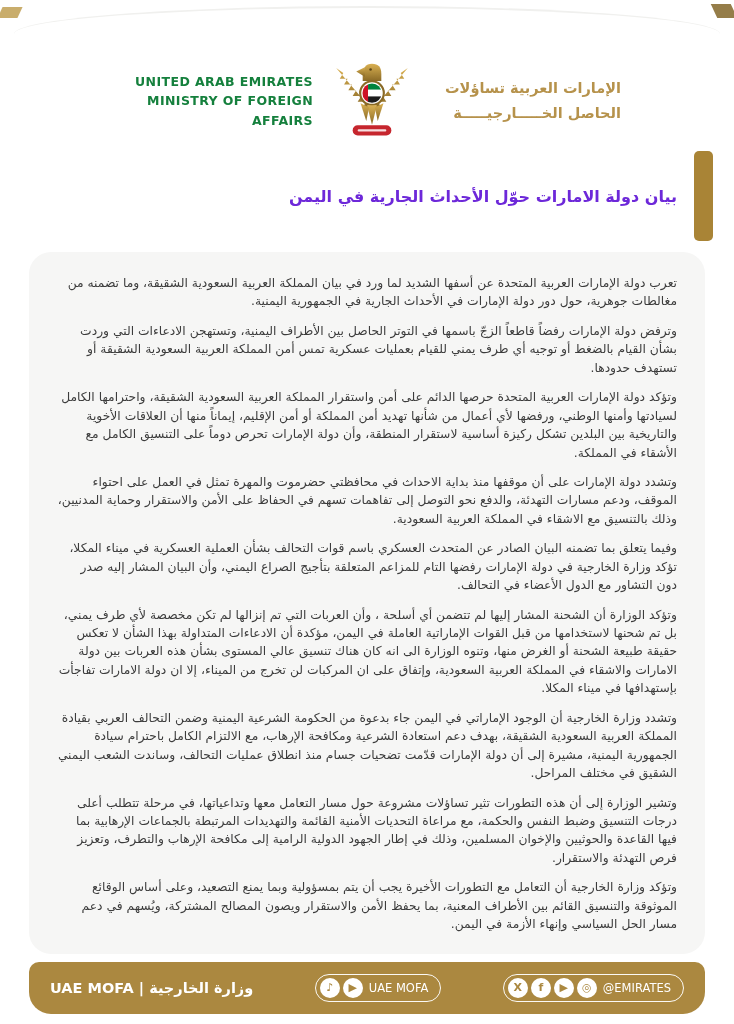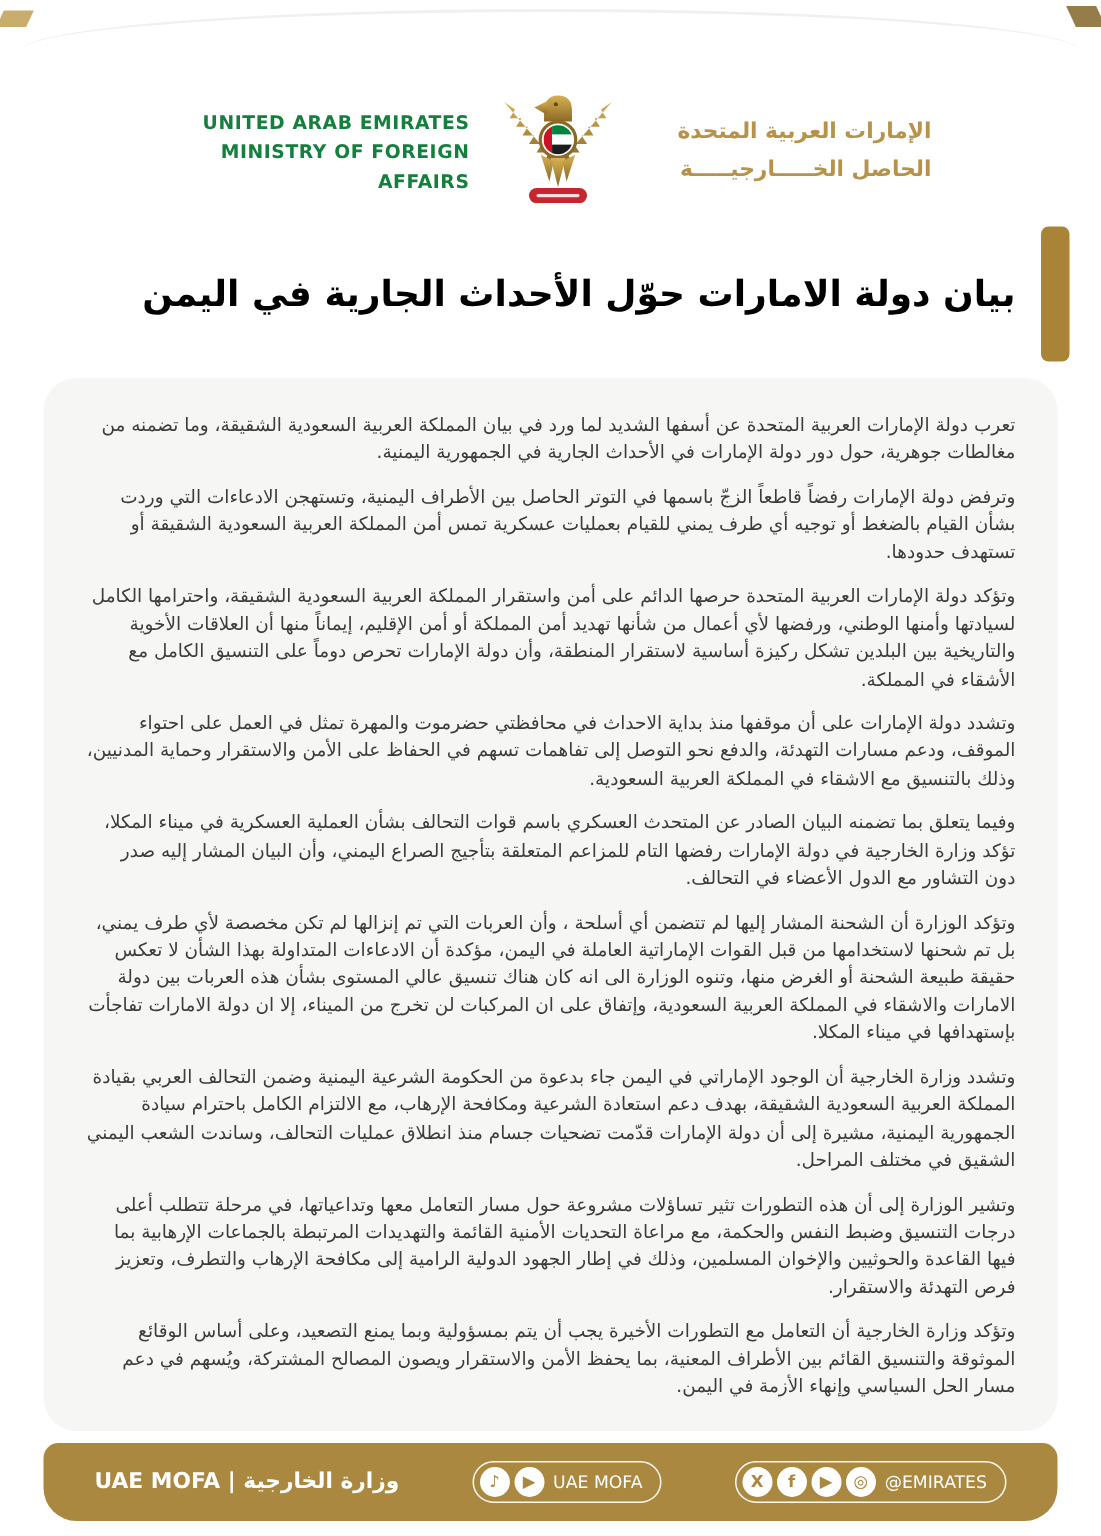--- a/index.html
+++ b/index.html
@@ -30,22 +30,22 @@
     direction:rtl;text-align:right;color:#b6924b;font-weight:bold;
     font-size:14.5px;line-height:1.7;width:190px;
   }
 
   
   .banner{
     margin:6px 0 10px 0;display:flex;flex-direction:row;align-items:center;
     height:92px;padding-left:60px;
   }
   .banner-title{
-    flex:1;direction:rtl;text-align:right;color:#000000;font-weight:bold;
-    font-size:24px;padding-left:8px;padding-right:14px;
+    flex:1;direction:rtl;text-align:right;color:#6d28d9;font-weight:bold;
+    font-size:16px;padding-left:8px;padding-right:14px;
   }
   .banner-box{
     width:122px;height:90px;background:#faf3e3;display:flex;align-items:center;
     justify-content:center;flex:0 0 auto;
   }
   .banner-box .label{
     color:#b6924b;font-weight:bold;font-size:27px;direction:rtl;
   }
   .banner-bar{
     width:19px;height:90px;background:#a98436;border-radius:5px;
@@ -60,21 +60,21 @@
   .card p{
     margin:0 0 11px 0;text-align:right;color:#3c3c3c;
     font-size:12.3px;line-height:1.5;font-weight:400;
   }
   .card p:last-child{margin-bottom:0;}
 
   
   .footer{
     margin:8px 29px 0 29px;height:52px;background:#ab8840;
     border-radius:10px 10px 22px 22px;display:flex;align-items:center;
-    justify-content:space-between;padding:0 34px;box-sizing:border-box;
+    justify-content:space-between;padding:0 21px;box-sizing:border-box;
   }
   .brand{
     direction:rtl;color:#ffffff;font-weight:bold;font-size:14.5px;white-space:nowrap;
   }
   .pill{
     display:flex;align-items:center;gap:6px;border:1.4px solid rgba(255,255,255,.95);
     border-radius:999px;padding:3px 12px 3px 4px;color:#fff;font-size:11.5px;
     white-space:nowrap;background:transparent;direction:ltr;
   }
   .icon-circle{
@@ -136,21 +136,21 @@
 
     <path fill="url(#gold)" d="M53 66 L60 93 L67 66 Z"></path>
     <path fill="url(#gold)" d="M44 63 L52 88 L56 69 Z"></path>
     <path fill="url(#gold)" d="M76 63 L68 88 L64 69 Z"></path>
 
     <rect x="33" y="94" width="54" height="14" rx="7" fill="#c6262e"></rect>
     <rect x="40" y="99.5" width="40" height="3" rx="1.5" fill="#ffffff" opacity="0.85"></rect>
   </svg>
 
   <div class="hdr-ar">
-    <div>الإمارات العربية المتحدة</div>
+    <div>الإمارات العربية تساؤلات</div>
     <div>الحاصل الخـــــارجيـــــة</div>
   </div>
 </div>
 
 <div class="banner">
   <div class="banner-title">بيان دولة الامارات حوّل الأحداث الجارية في اليمن</div>
   <div class="banner-bar"></div>
 </div>
 
 <div class="card">

